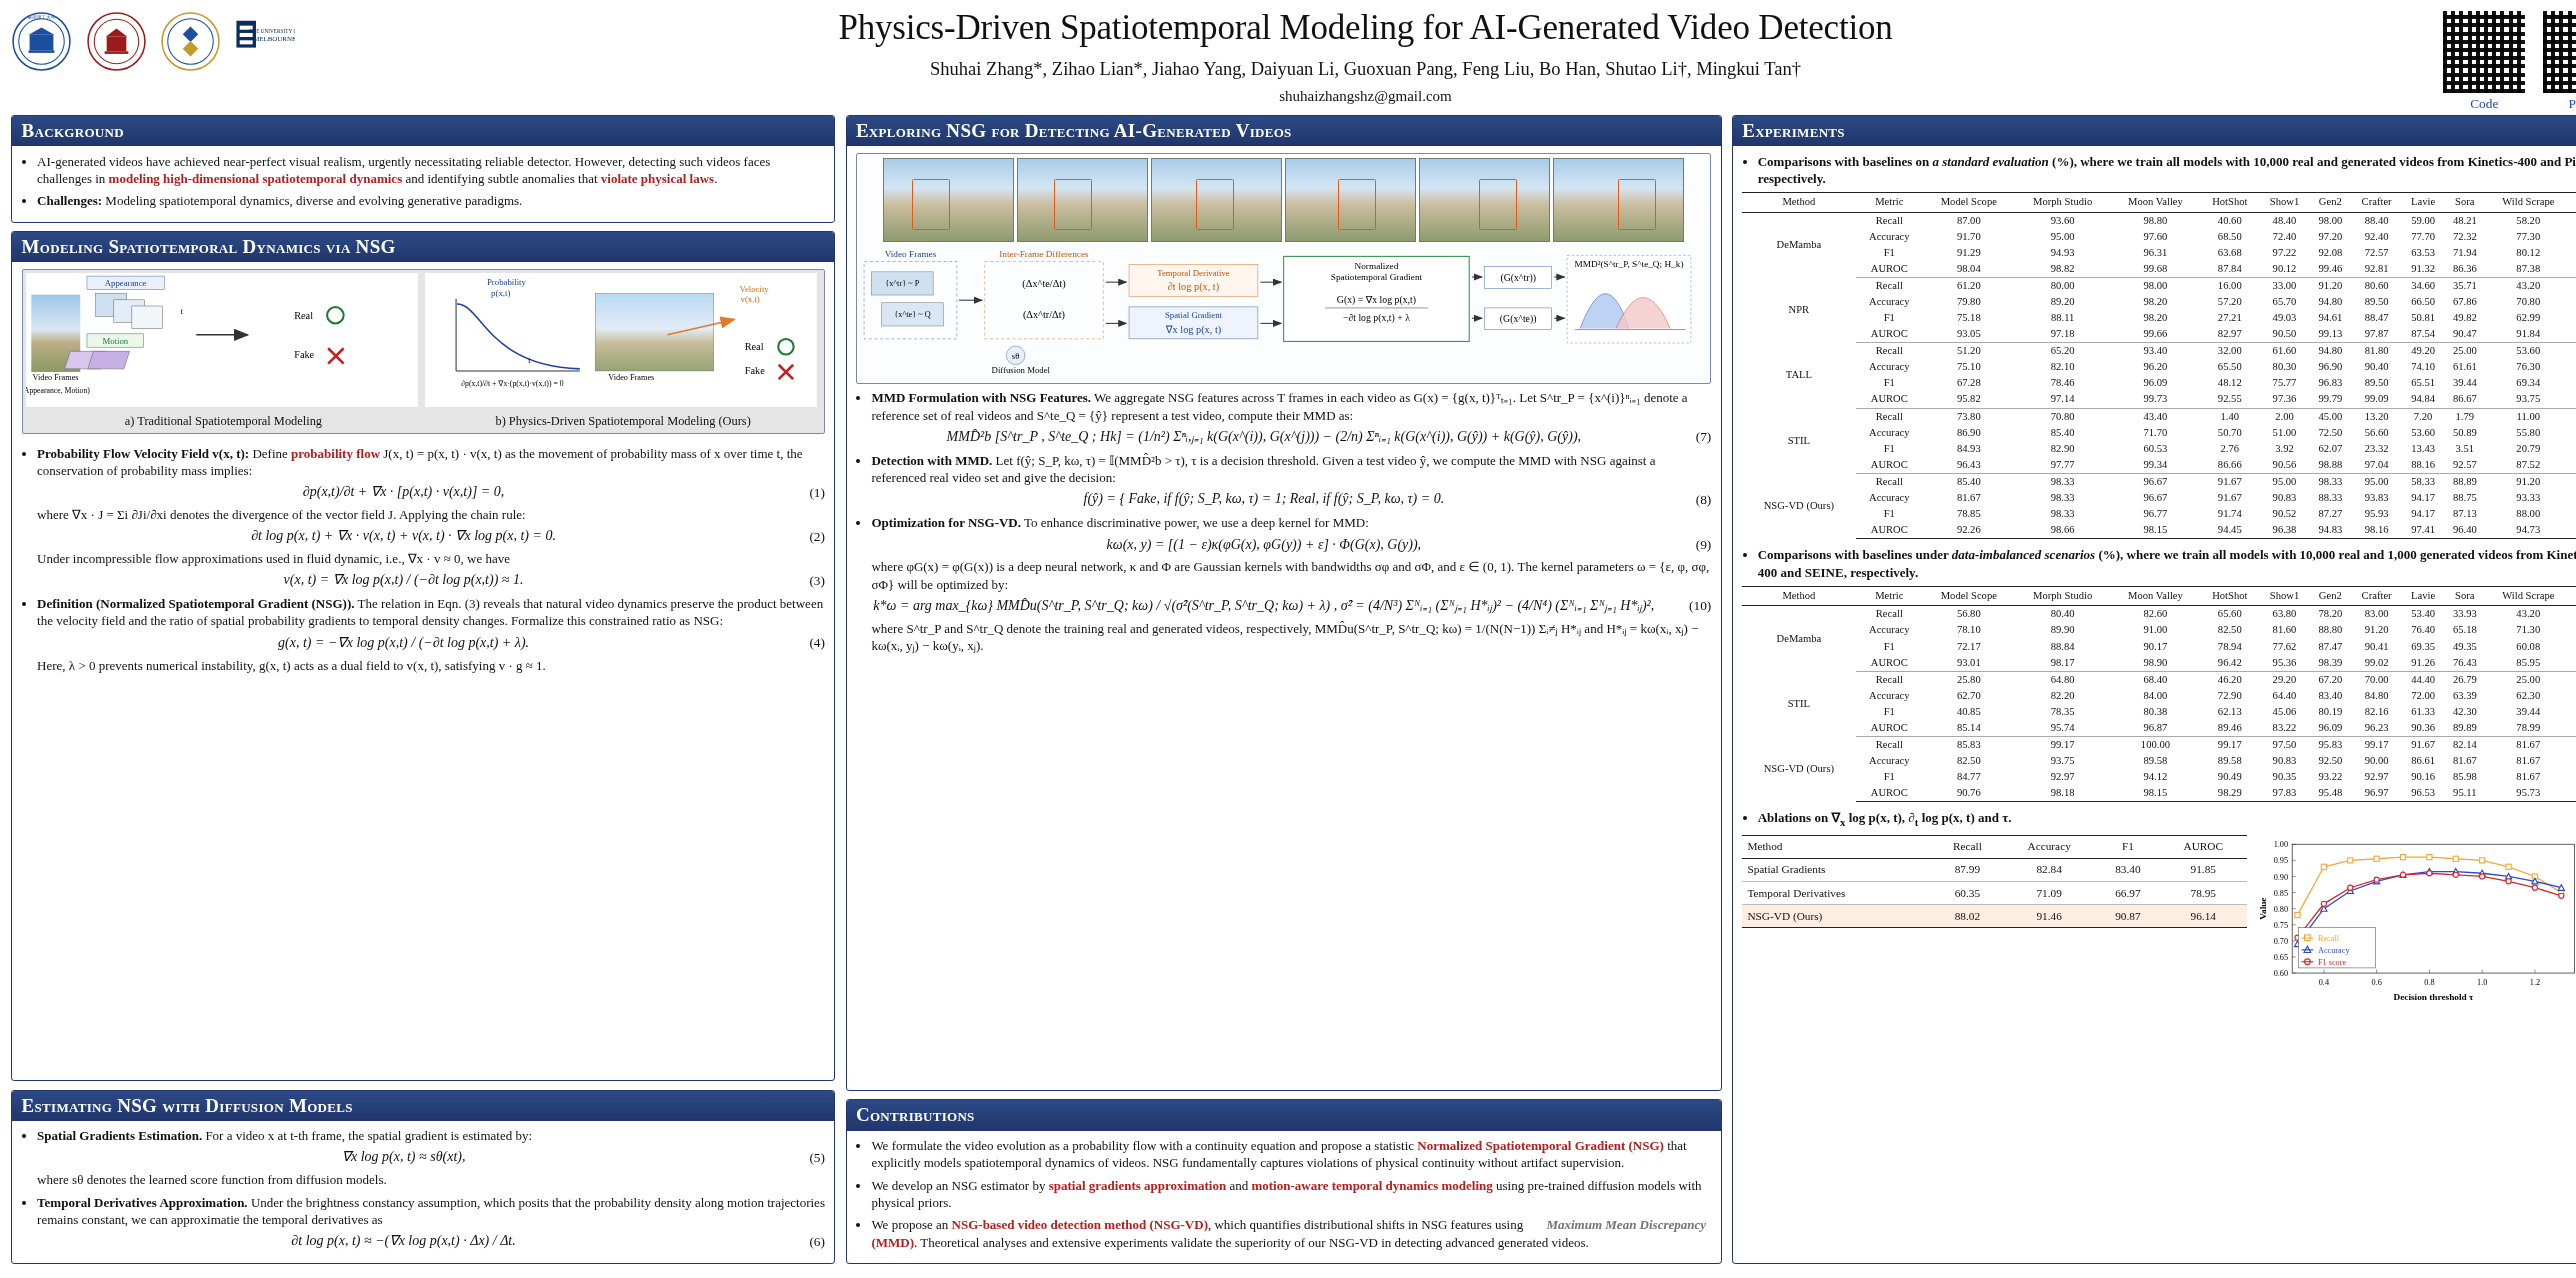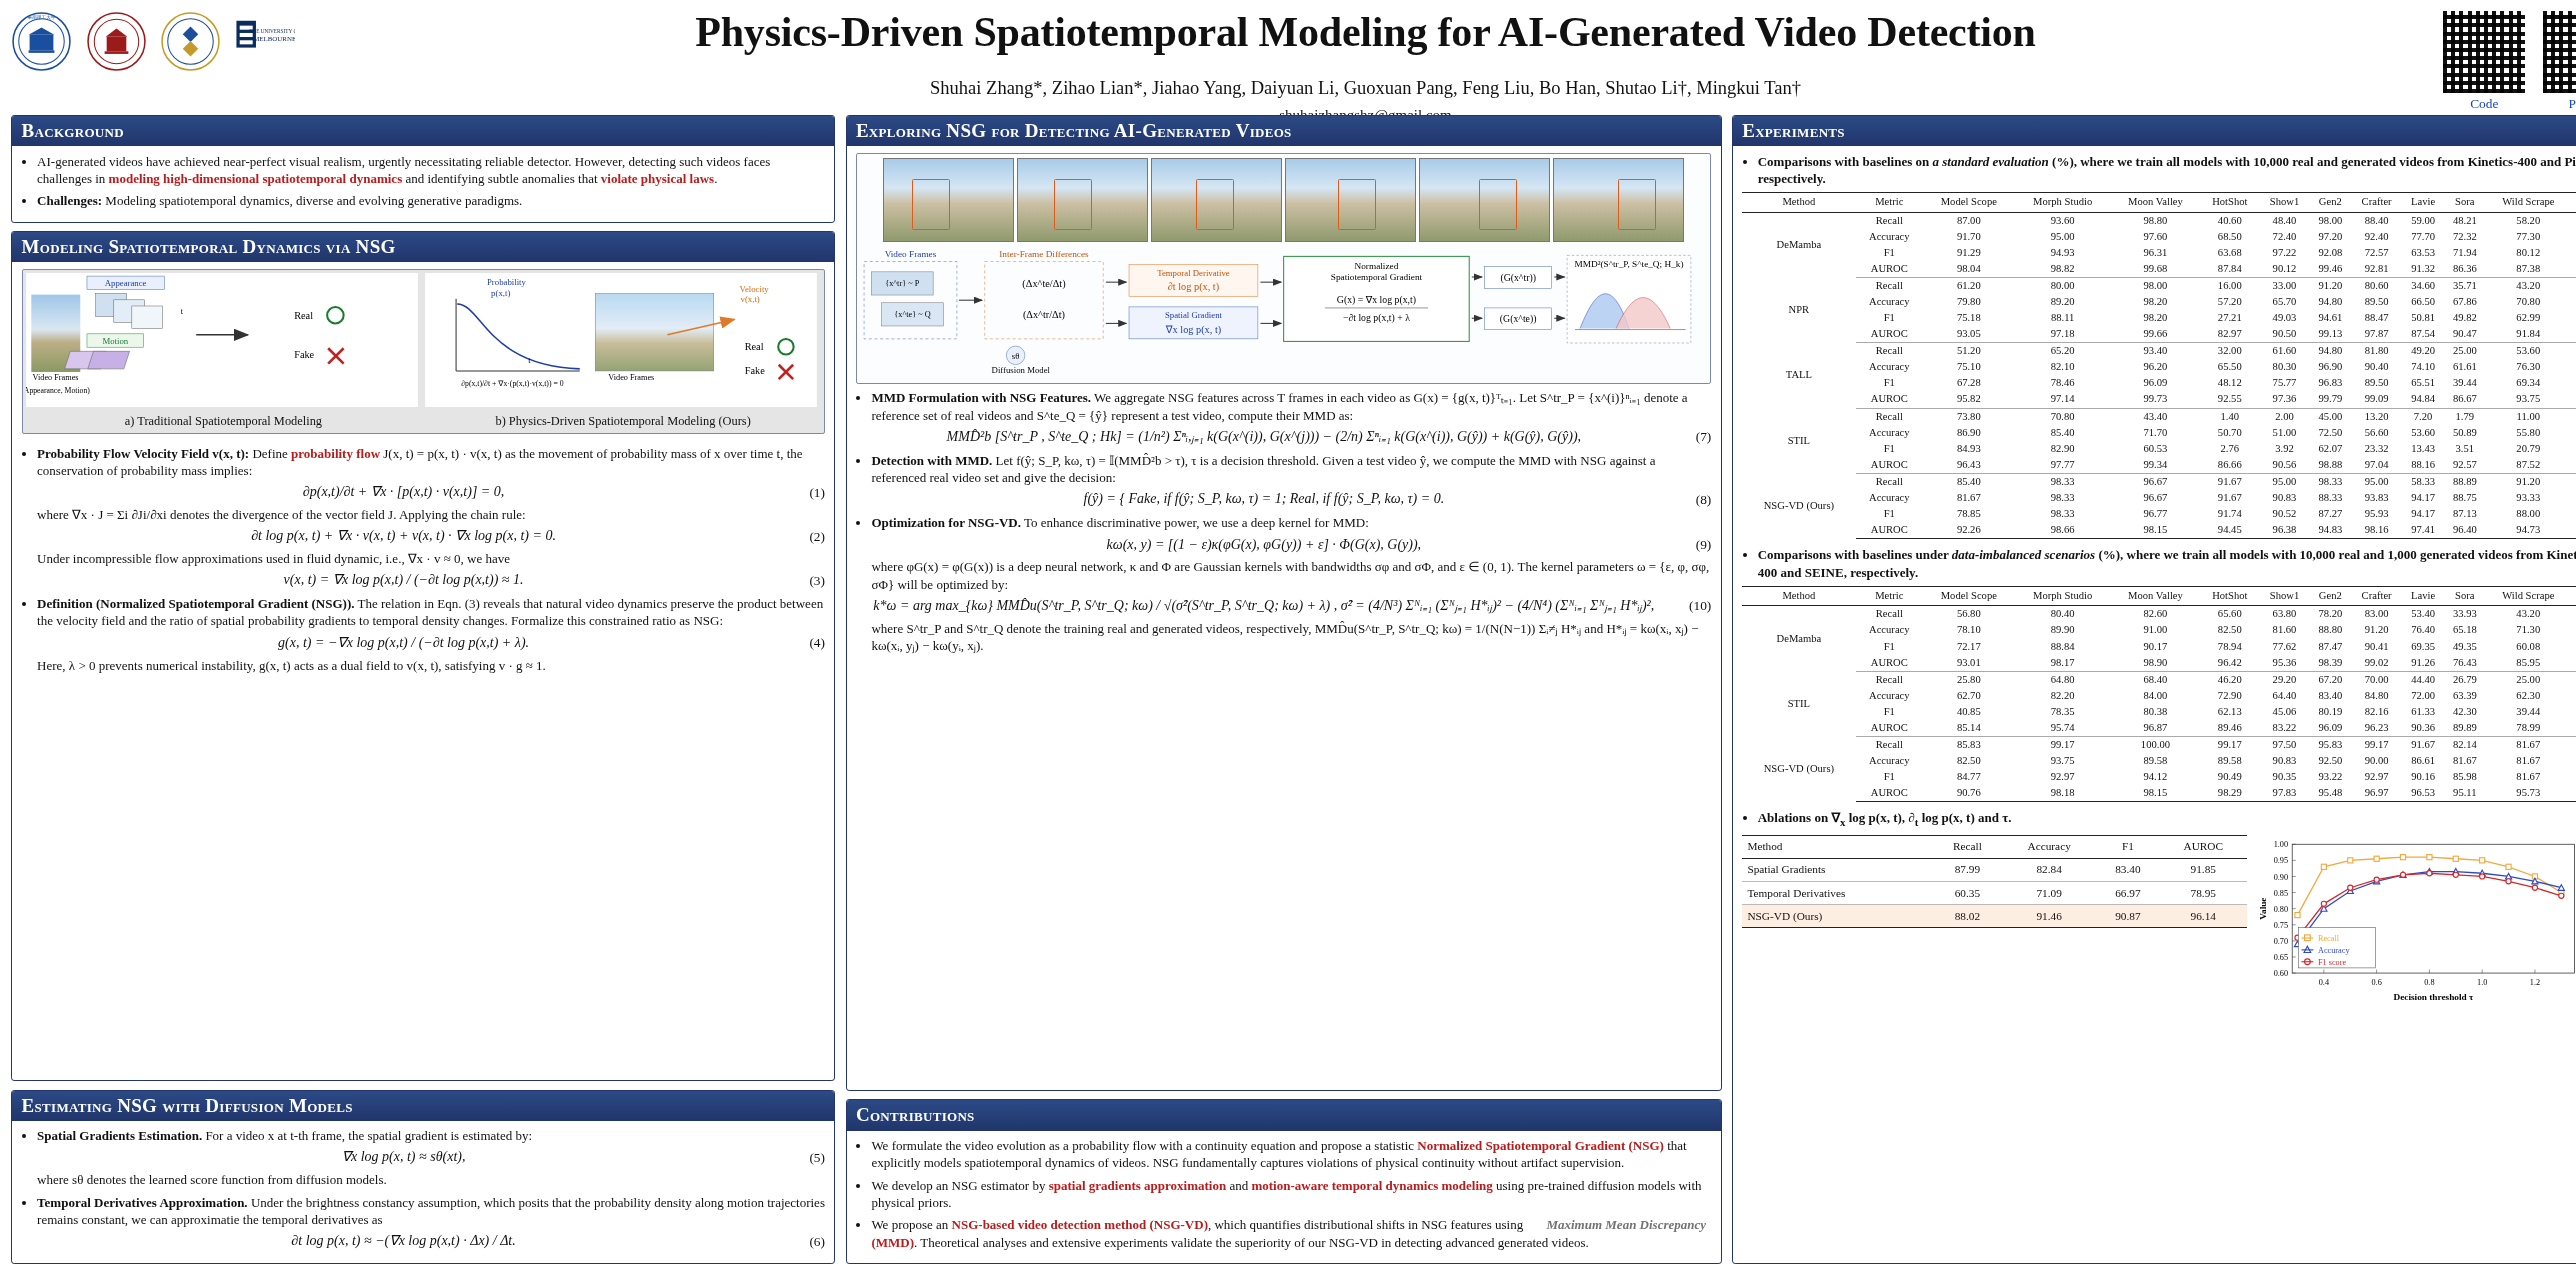--- a/index.html
+++ b/index.html
@@ -5,22 +5,22 @@
   html,body{margin:0;padding:0;background:#ffffff;}
   body{width:2638px;height:1279px;font-family:"Liberation Serif",serif;color:#111;}
   .poster{position:relative;width:2638px;height:1279px;box-sizing:border-box;padding:7.2px 11.3px 5.2px 11.3px;}
 
   
   .header{display:flex;align-items:flex-start;justify-content:space-between;height:108px;}
   .logos{display:flex;align-items:center;gap:13.4px;padding-top:4.1px;width:361px;}
   .logo{width:61px;height:61px;display:flex;align-items:center;justify-content:center;position:relative;}
   .logo svg{display:block;}
   .title-block{flex:1;text-align:center;padding-top:1px;}
-  .ptitle{font-size:42px;font-weight:bold;letter-spacing:-0.2px;font-family:"Liberation Serif",serif;text-align:center;}
-  .pauthors{font-size:18.5px;margin-top:22px;}
+  .ptitle{font-size:35px;font-weight:normal;letter-spacing:-0.2px;font-family:"Liberation Serif",serif;text-align:center;}
+  .pauthors{font-size:18.5px;margin-top:11px;}
   .pemails{font-size:15px;margin-top:8.2px;display:flex;justify-content:center;gap:52px;flex-direction:column;}
   .qrs{display:flex;gap:13.4px;width:268px;justify-content:flex-end;padding-top:2.1px;}
   .qr-wrap{text-align:center;}
   .qr{width:82px;height:82px;background:
       repeating-linear-gradient(0deg,#111 0 4.1px,#fff 4.1px 8.2px),
       repeating-linear-gradient(90deg,#111 0 4.1px,transparent 4.1px 8.2px);
       background-blend-mode:multiply;border:2.1px solid #fff;}
   .qr-label{font-size:13.4px;color:#1a46b8;margin-top:1px;}
 
   

